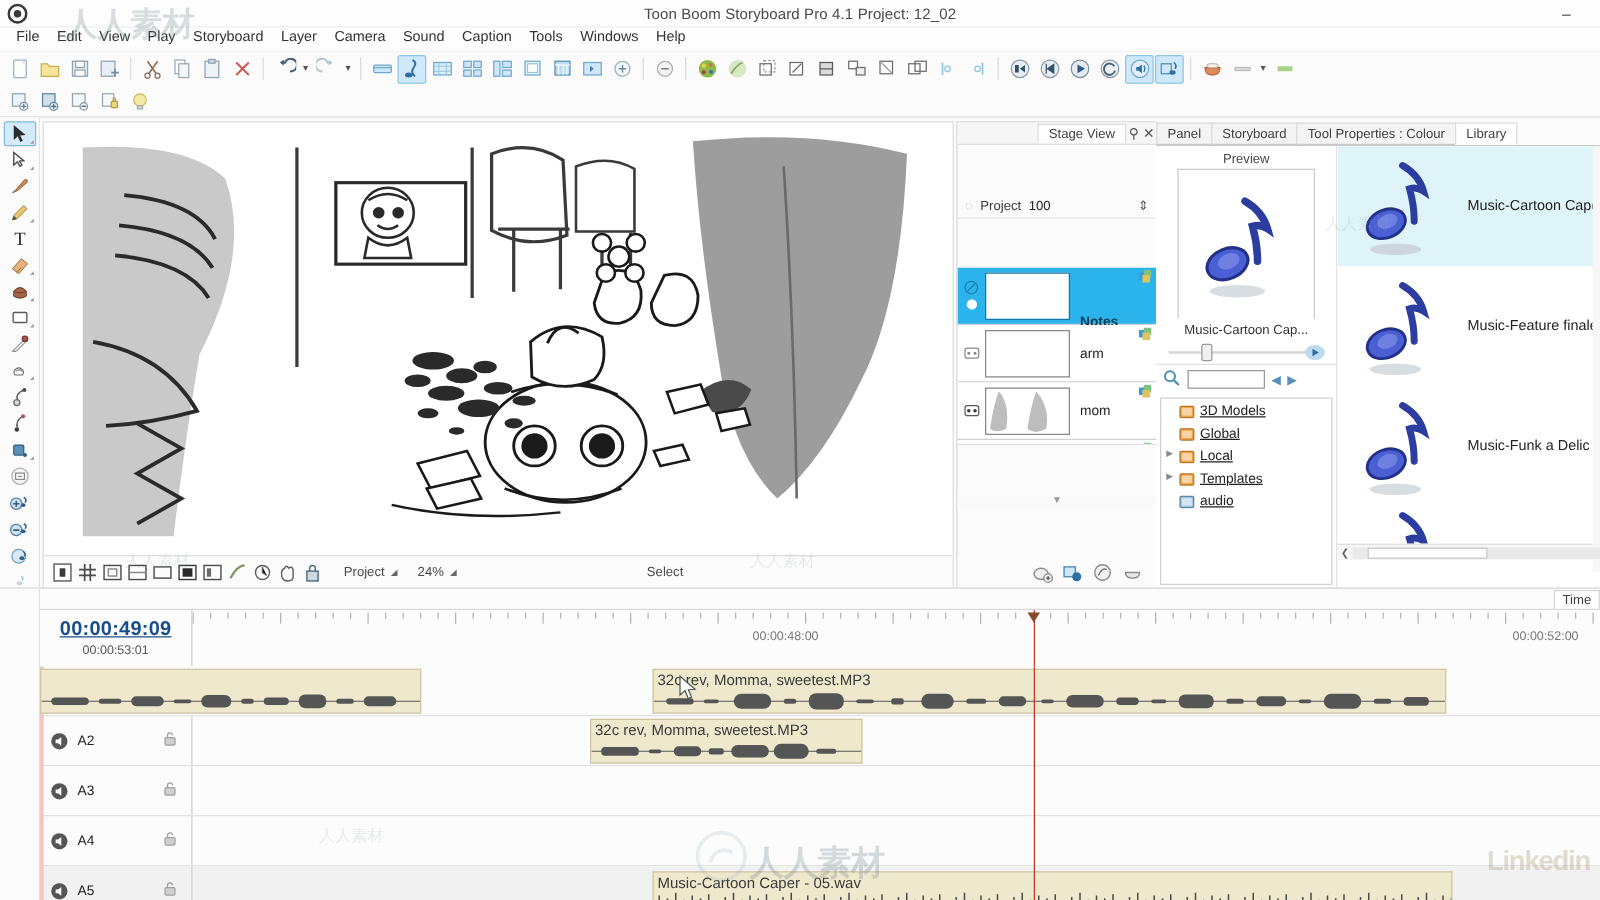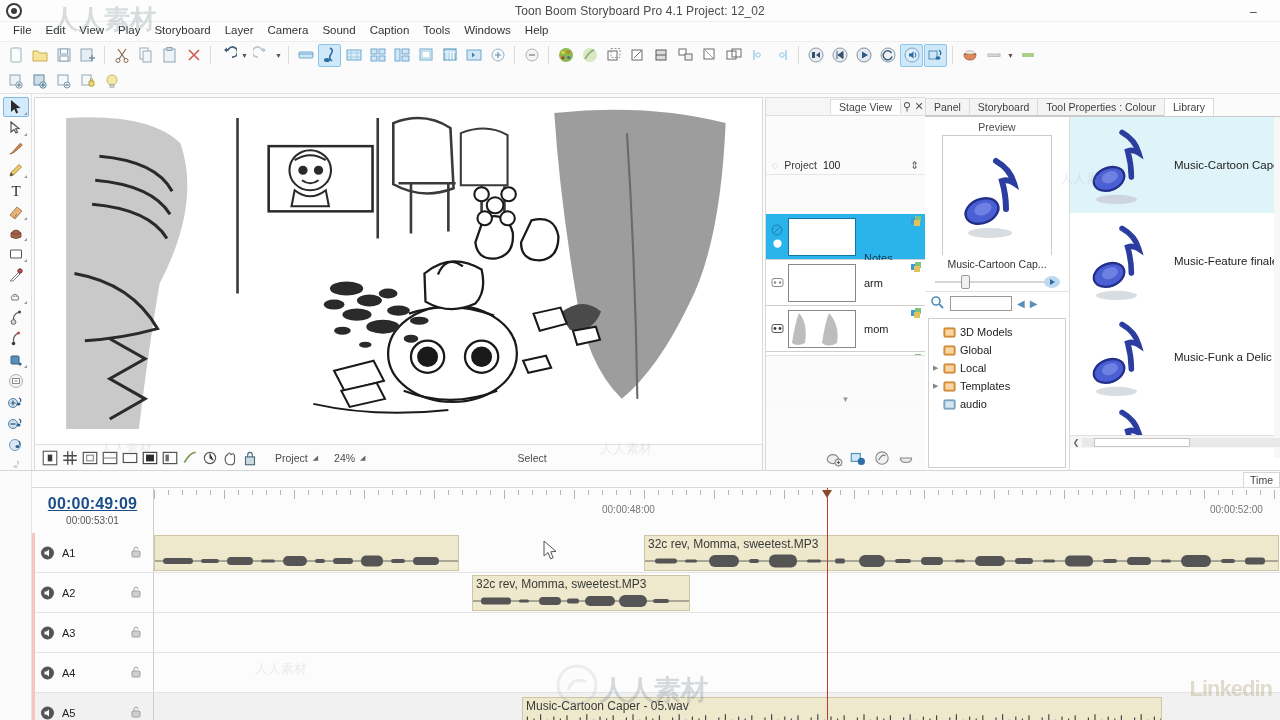--- a/index.html
+++ b/index.html
@@ -118,21 +118,21 @@
   .lrow.sel { background: #2bb4ec; }
   .lrow .ltoggle {
     width: 18px; display: flex; flex-direction: column; align-items: center; gap: 2px;
   }
   .lrow .lthumb {
     width: 68px; height: 38px; background: #fff; border: 1px solid #888; margin-left: 2px;
     overflow: hidden; position: relative;
   }
   .lrow.sel .lthumb { border-color: #1076a8; }
   .lrow .lname { margin-left: 8px; font-size: 11px; color: #222; }
-  .lrow.sel .lname { color: #0a3c57; font-weight: normal; margin-top: 42px; }
+  .lrow.sel .lname { color: #0a3c57; font-weight: bold; margin-top: 42px; }
   .lrow .lbadge { position: absolute; right: 2px; top: 2px; width: 12px; height: 11px; }
   .lp-scrolldown { height: 12px; text-align: center; font-size: 8px; color: #999; background: #fafafa; }
   .lp-bottom { height: 24px; display: flex; align-items: center; justify-content: flex-end; gap: 6px; padding-right: 10px; background: #fbfbfb; }
 
   
   .rightpanel { width: 355px; margin: 3px 0 0 0; display: flex; flex-direction: column; }
   .rp-tabs { height: 19px; display: flex; align-items: flex-end; font-size: 10.5px; }
   .rp-tab {
     padding: 2px 8px 2px 8px; border: 1px solid #dadada; border-bottom: 1px solid #cacaca;
     background: #f4f4f4; color: #3f3f3f; margin-right: -1px; white-space: nowrap;
@@ -144,21 +144,21 @@
   .prev-box { margin: 0 auto; width: 110px; height: 120px; border: 1px solid #ccc; border-bottom: none;
     display: flex; align-items: center; justify-content: center; background: #fff; }
   .prev-name { text-align: center; font-size: 10.5px; color: #333; padding: 3px 0; }
   .prev-slider { height: 18px; display: flex; align-items: center; justify-content: center; position: relative; padding: 0 10px; }
   .sl-track { flex: 1; height: 2px; background: #d5d5d5; }
   .sl-thumb { position: absolute; left: 36px; top: 2px; width: 9px; height: 14px; background: #f0f0f0; border: 1px solid #999; border-radius: 2px; }
   .prev-play { position: absolute; right: 8px; top: 1px; }
   .searchrow { height: 24px; display: flex; align-items: center; gap: 5px; padding: 0 5px; border-top: 1px solid #e3e3e3; }
   .searchbox { width: 62px; height: 15px; border: 1px solid #9a9a9a; background: #fff; }
   .folder-tree { flex: 1; margin: 3px; border: 1px solid #d0d0d0; background: #fff; padding: 4px 2px; }
-  .ftrow { display: flex; align-items: center; height: 18px; gap: 4px; font-size: 11px; color: #222; padding-left: 12px; position: relative; }
+  .ftrow { display: flex; align-items: flex-start; height: 18px; gap: 4px; font-size: 11px; color: #222; padding-left: 12px; position: relative; text-decoration: underline; }
   .ftrow .exp { position: absolute; left: 2px; font-size: 7px; color: #888; }
   .rp-right { flex: 1; background: #fff; display: flex; flex-direction: column; position: relative; overflow: hidden; }
   .libitem { height: 96px; display: flex; align-items: center; padding-left: 16px; gap: 14px; }
   .libitem.sel { background: #dff4f8; }
   .libname { font-size: 11.5px; color: #222; white-space: nowrap; }
   .rp-hscroll { height: 13px; border-top: 1px solid #e0e0e0; display: flex; align-items: center; background: #f6f6f6; }
   .rp-hscroll .arw { width: 12px; text-align: center; font-size: 8px; color: #666; }
   .rp-hscroll .trk { flex: 1; height: 9px; background: #e9e9e9; position: relative; }
   .rp-hscroll .thb { position: absolute; left: 12px; top: 0; width: 96px; height: 9px; background: #fff; border: 1px solid #c4c4c4; }
   .vscroll-strip { position: absolute; right: 0; top: 0; bottom: 13px; width: 6px; background: #f7f7f7; }
@@ -1183,31 +1183,20 @@
           <div class="rlabel" style="left:1056px">00:00:52:00</div>
           <div class="playhead" style="left:673px">
             <div class="playhead-head" style="top:2px"></div>
           </div>
         </div>
       </div>
       <div class="tl-tracks">
         <div class="red-edge"></div>
 
         <div class="trow">
-          <div class="tname">
-            <svg width="15" height="14" viewBox="0 0 15 14">
-                <circle cx="7.5" cy="7" r="6.5" fill="#555"></circle>
-                <path d="M4.5 5.5 h2 l2.5 -2 v7 l-2.5 -2 h-2 Z" fill="#fff"></path>
-              </svg>
-            <span class="lbl">A1</span>
-            <span class="lock"><svg width="10" height="12" viewBox="0 0 10 12">
-                  <rect x="1" y="5" width="8" height="6" rx="1" fill="#cfcfcf" stroke="#a0a0a0"></rect>
-                  <path d="M3 5 V3.2 a2 2 0 0 1 4 0" fill="none" stroke="#a0a0a0"></path>
-                </svg></span>
-          </div>
           <div class="tbody">
             <div class="clip" style="left:0;width:305px;">
               <svg class="wave" viewBox="0 0 305 18" preserveAspectRatio="none">
                 <path d="M0 9 H305" stroke="#555" stroke-width=".9"></path>
                 <g fill="#555">
                     <rect x="8" y="6" width="30" height="6" rx="3"></rect>
                     <rect x="46" y="7" width="18" height="4" rx="2"></rect>
                     <rect x="72" y="5" width="26" height="8" rx="4"></rect>
                     <rect x="106" y="7.5" width="14" height="3" rx="1.5"></rect>
                     <rect x="128" y="4" width="24" height="10" rx="5"></rect>

